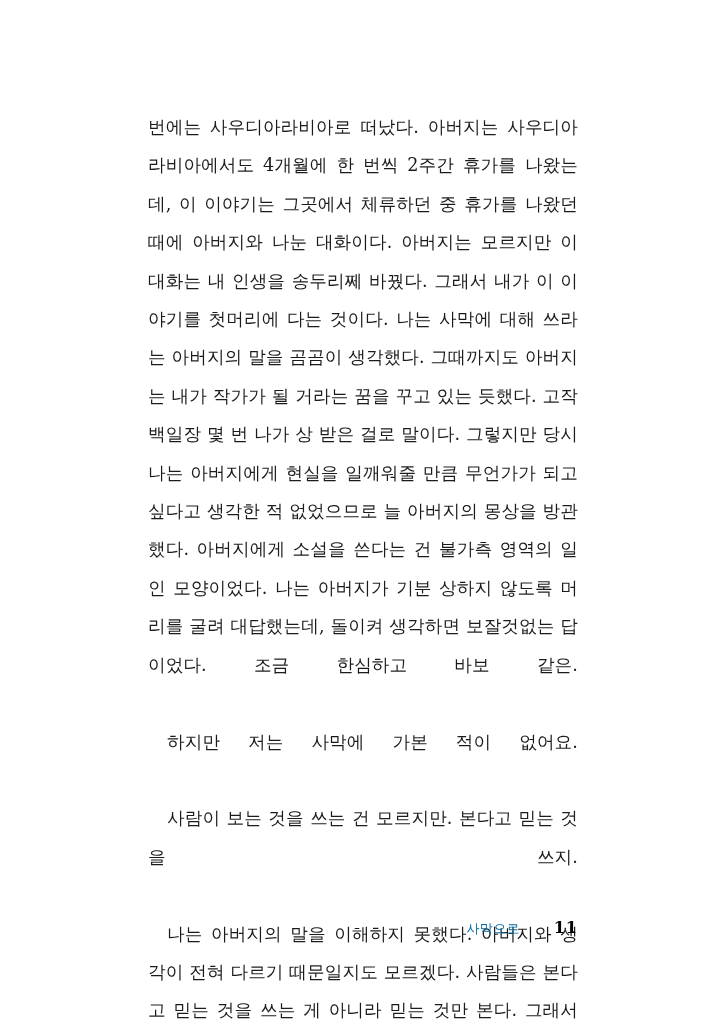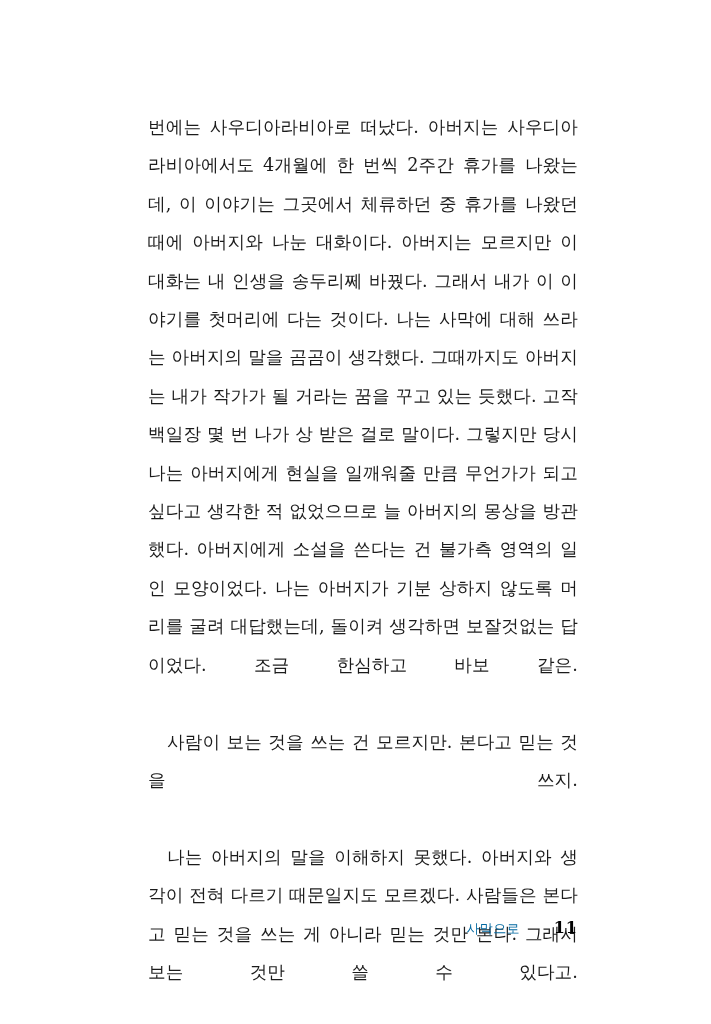--- a/index.html
+++ b/index.html
@@ -93,20 +93,21 @@
     text-align: left;
   }
 </style>
 </head>
 <body>
 
 <div class="page">
 
   <div class="textblock">
     <p class="para cont">번에는 사우디아라비아로 떠났다. 아버지는 사우디아라비아에서도 4개월에 한 번씩 2주간 휴가를 나왔는데, 이 이야기는 그곳에서 체류하던 중 휴가를 나왔던 때에 아버지와 나눈 대화이다. 아버지는 모르지만 이 대화는 내 인생을 송두리쩨 바꿨다. 그래서 내가 이 이야기를 첫머리에 다는 것이다. 나는 사막에 대해 쓰라는 아버지의 말을 곰곰이 생각했다. 그때까지도 아버지는 내가 작가가 될 거라는 꿈을 꾸고 있는 듯했다. 고작 백일장 몇 번 나가 상 받은 걸로 말이다. 그렇지만 당시 나는 아버지에게 현실을 일깨워줄 만큼 무언가가 되고 싶다고 생각한 적 없었으므로 늘 아버지의 몽상을 방관했다. 아버지에게 소설을 쓴다는 건 불가측 영역의 일인 모양이었다. 나는 아버지가 기분 상하지 않도록 머리를 굴려 대답했는데, 돌이켜 생각하면 보잘것없는 답이었다. 조금 한심하고 바보 같은.</p>
+    <p class="para indent">하지만 저는 사막에 가본 적이 없어요.</p>
     <p class="para indent">사람이 보는 것을 쓰는 건 모르지만. 본다고 믿는 것을 쓰지.</p>
     <p class="para indent">나는 아버지의 말을 이해하지 못했다. 아버지와 생각이 전혀 다르기 때문일지도 모르겠다. 사람들은 본다고 믿는 것을 쓰는 게 아니라 믿는 것만 본다. 그래서 보는 것만 쓸 수 있다고.</p>
 
   </div>
 
   <div class="footer">
     <div class="footer-inner">
       <span class="footer-title">사막으로</span>
       <span class="page-number">11</span>
     </div>

